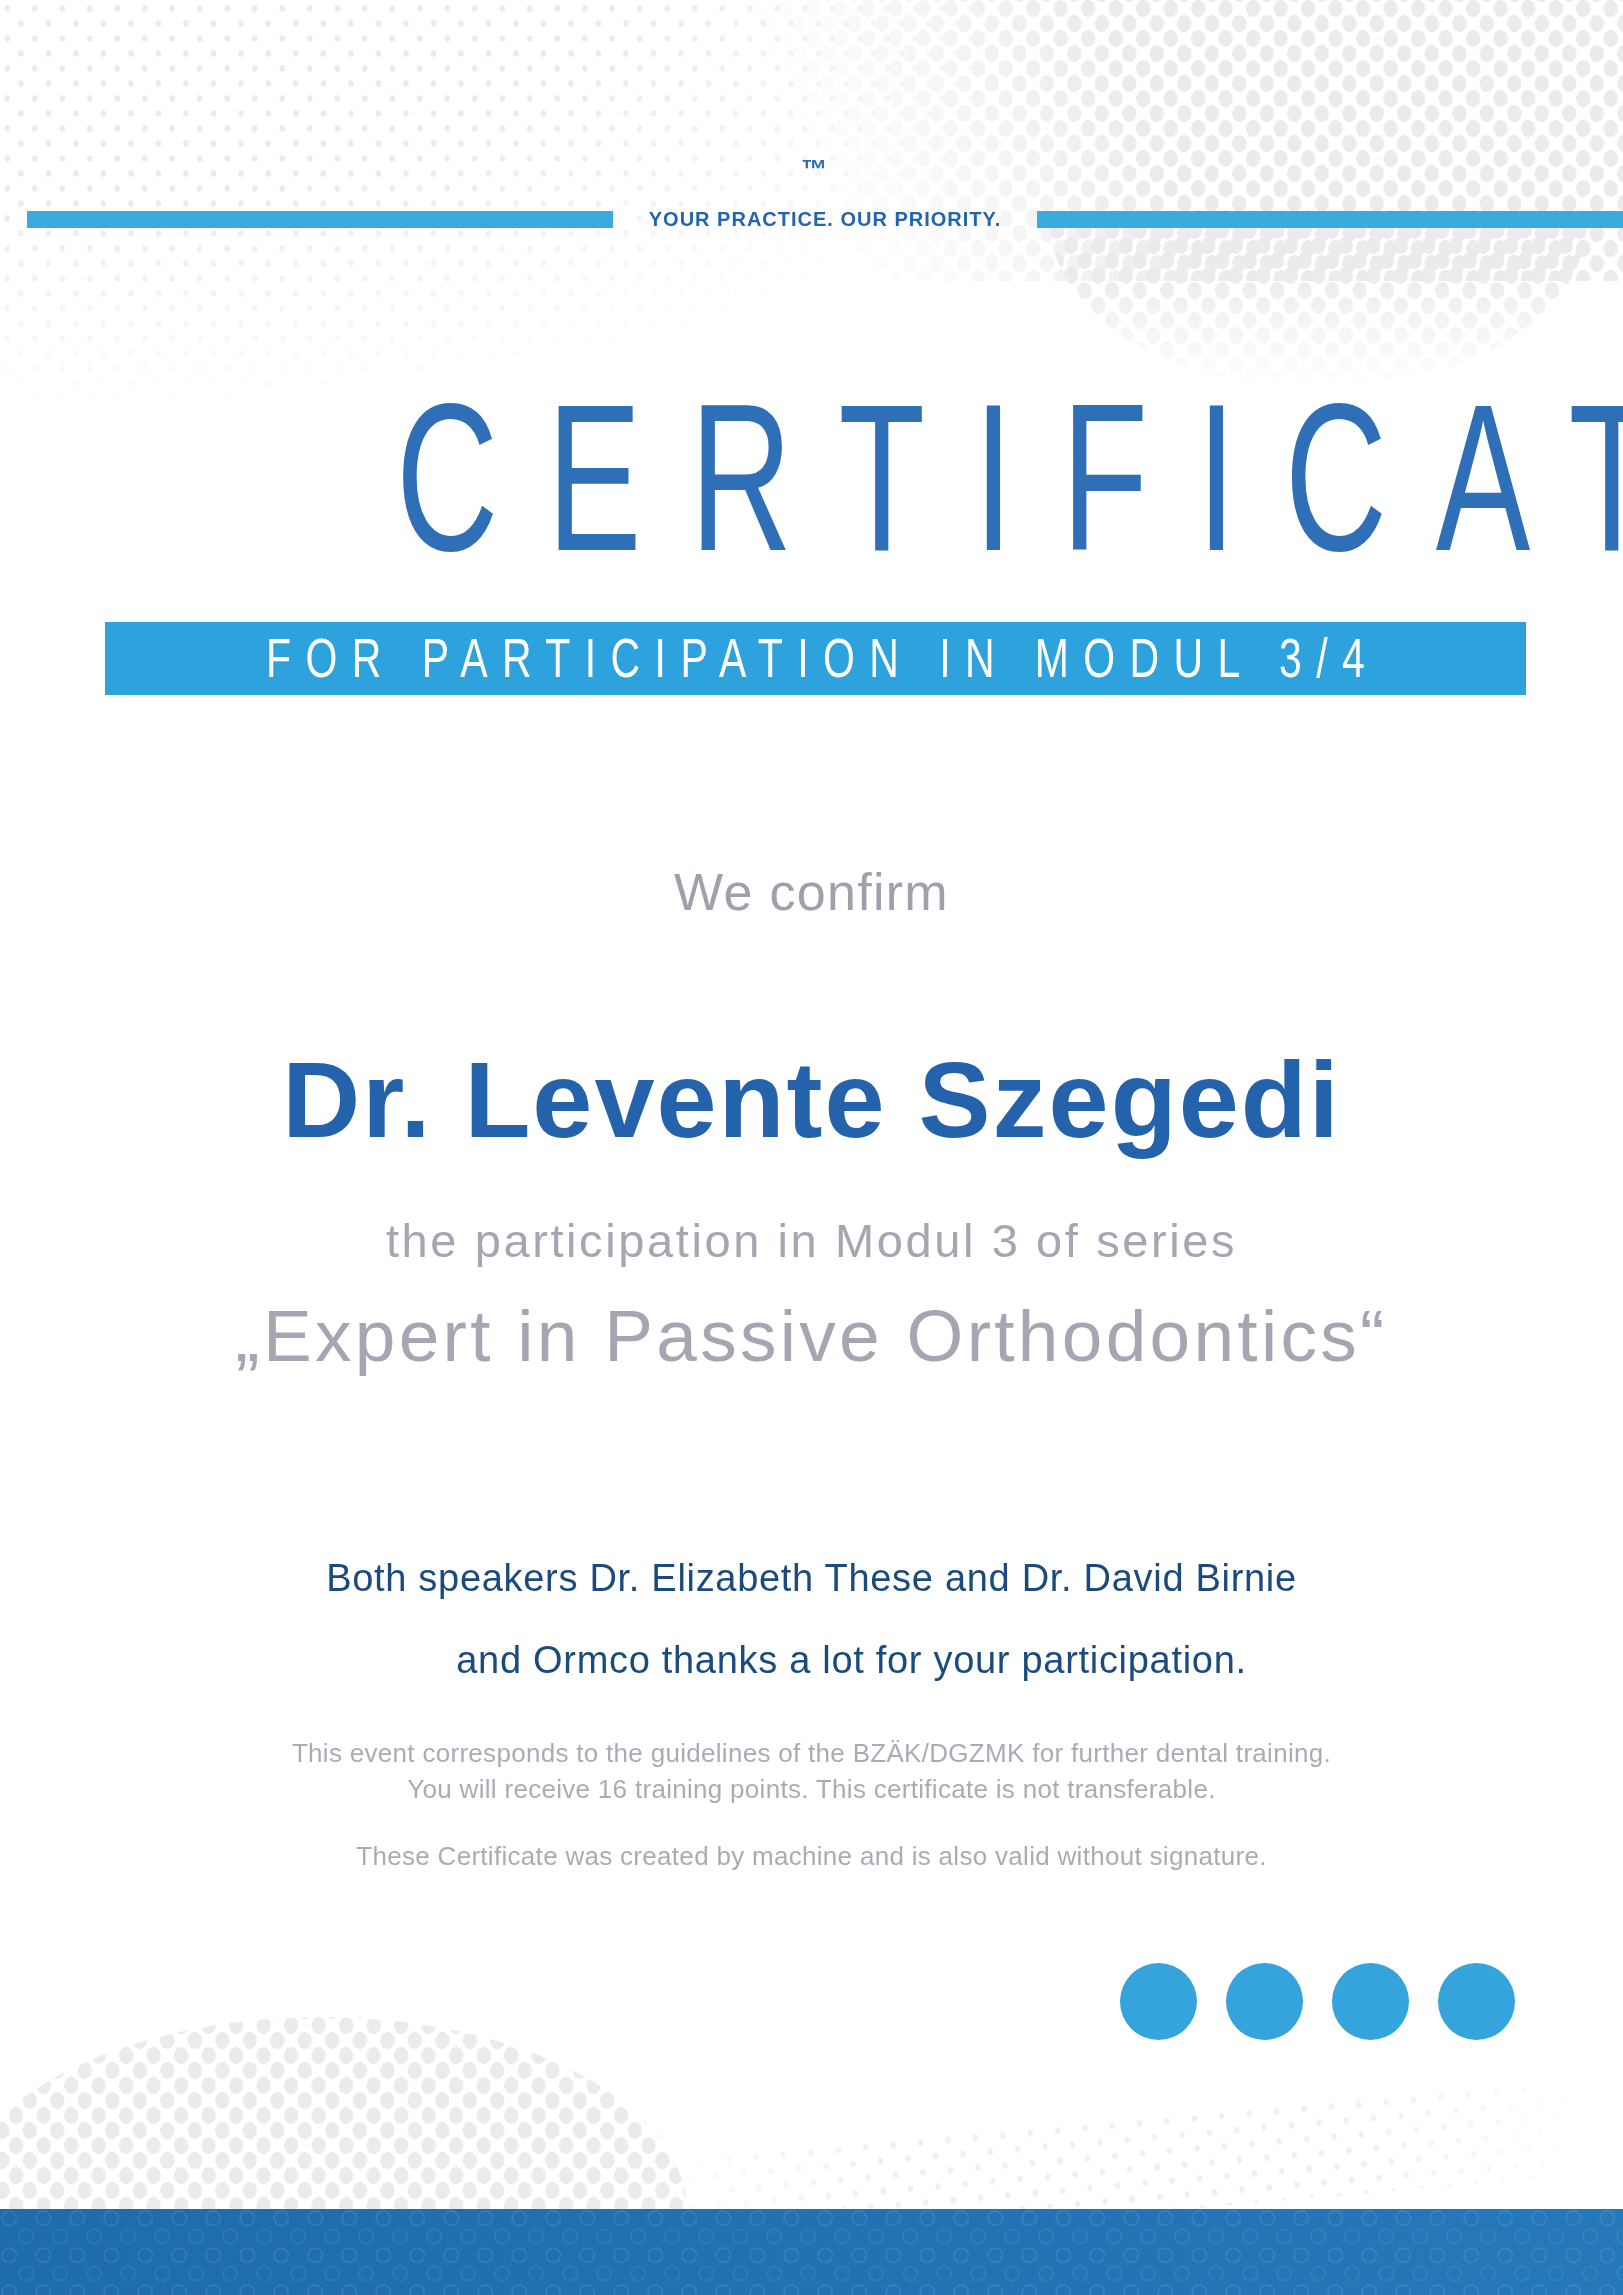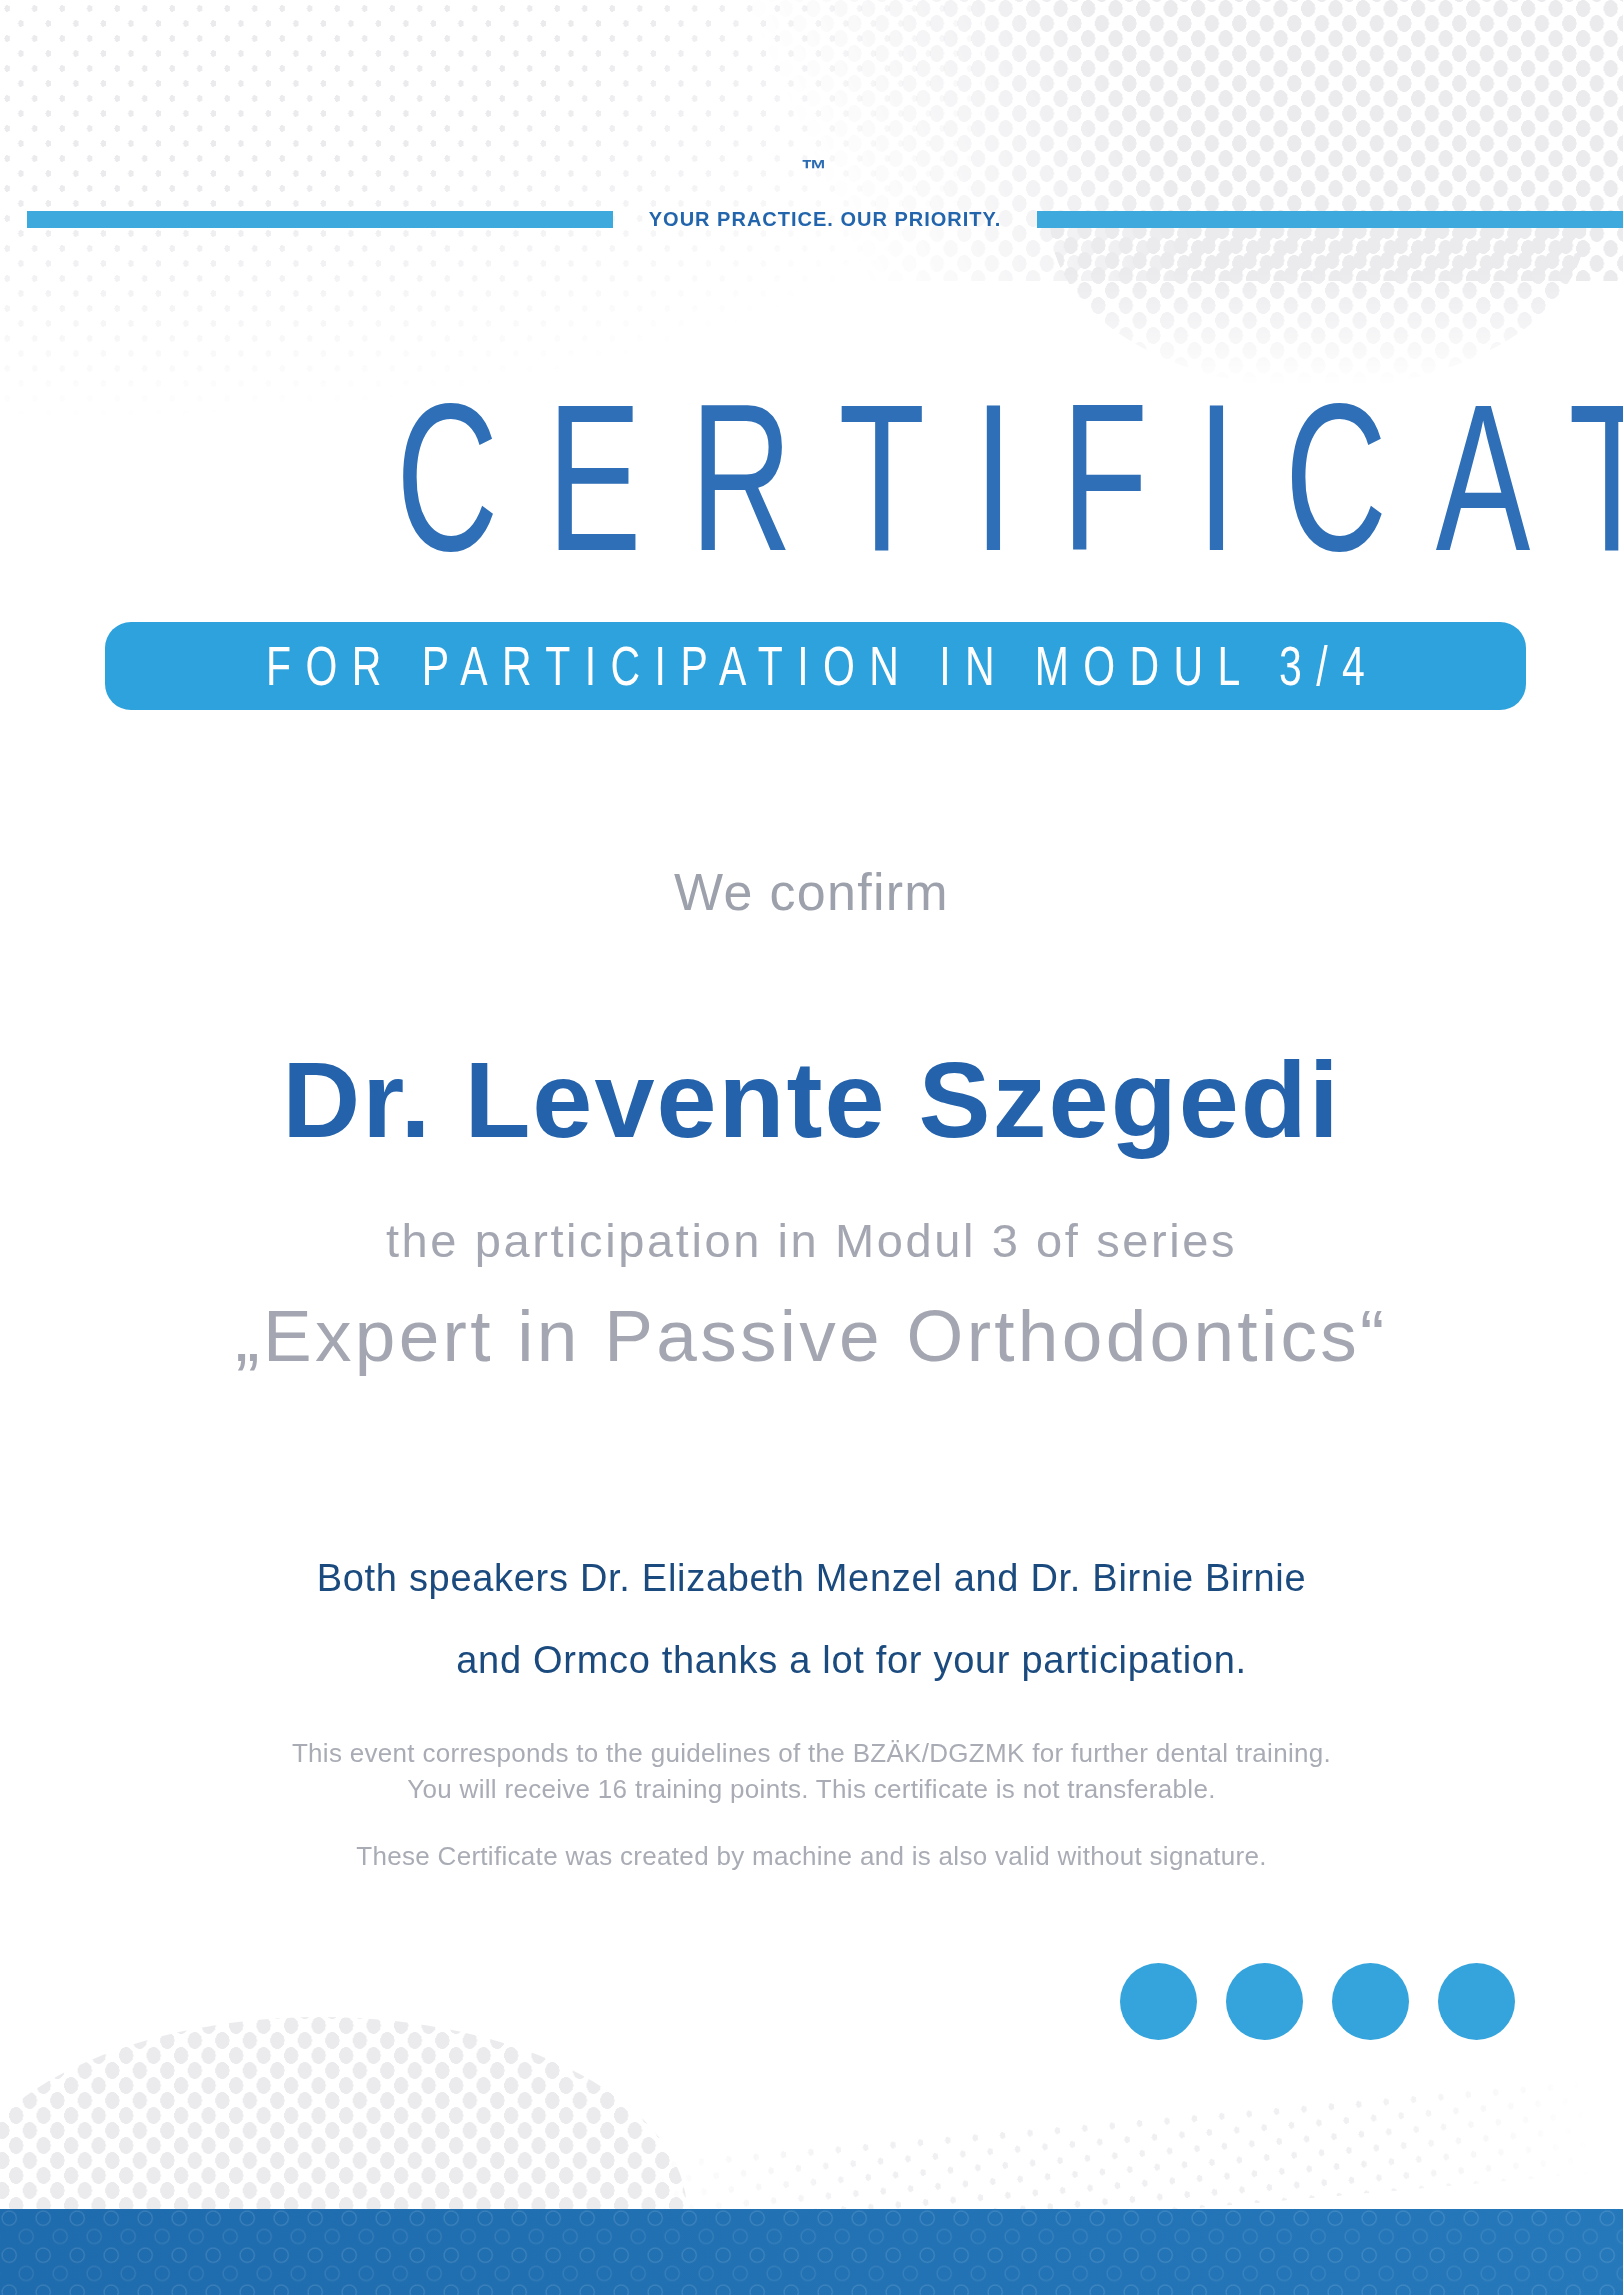--- a/index.html
+++ b/index.html
@@ -59,22 +59,22 @@
     display:flex; align-items:center; z-index:2;padding-left:27px; }
   .accent-bar { flex:1; height:17px; background:var(--accent-bar,#3EA9DC); }
   .tagline { flex:0 0 auto; padding:0 36px; font-size:20px; font-weight:700;
     letter-spacing:1px; color:var(--tagline-blue,#2265AC); white-space:nowrap; }
   
   .title-wrap { position:absolute; top:372px; left:0; width:100%; text-align:right; z-index:2; }
   .title-inner { display:inline-block; white-space:nowrap; font-size:105px; line-height:1;
     letter-spacing:36px; margin-right:-36px; color:var(--title-blue,#2E6FB7);
     transform:scale(1.35,2); transform-origin:50% 0; font-weight:400; }
   
-  .banner { position:absolute; top:622px; left:105px; width:1421px; height:88px;
-    background:var(--banner-bg,#2EA2DD); display:flex; align-items:center; justify-content:center; z-index:2;border-radius:26px; }
+  .banner { position:absolute; top:622px; left:105px; width:1421px; height:73px;
+    background:var(--banner-bg,#2EA2DD); display:flex; align-items:center; justify-content:center; z-index:2; }
   .banner-label { color:var(--banner-text,#ffffff); font-size:41px; letter-spacing:14.4px;
     margin-right:-14.4px; white-space:nowrap; transform:scale(1,1.35); transform-origin:center; }
   
   .center-line { position:absolute; left:0; width:100%; text-align:center; z-index:2; white-space:nowrap; }
   .we-confirm { top:862px; font-size:52px; letter-spacing:1.3px; color:var(--gray-text,#9DA1AC); }
   .name { top:1010px; font-size:108px; font-weight:700; letter-spacing:2px; color:var(--name-blue,#2463AC);margin-top:27px; }
   .series-intro { top:1213px; font-size:47px; letter-spacing:2.6px; color:var(--series-gray,#A4A7B1); }
   .series-title { top:1294px; font-size:73px; letter-spacing:3.3px; color:var(--series-gray,#A4A7B1); }
   .thanks-1 { top:1557px; font-size:38px; letter-spacing:0.7px; color:var(--navy,#1B4B7E); }
   .thanks-2 { top:1639px; font-size:38px; letter-spacing:0.7px; color:var(--navy,#1B4B7E);margin-left:40px; }
@@ -117,21 +117,21 @@
 
 <div class="banner">
   <span class="banner-label">FOR PARTICIPATION IN MODUL 3/4</span>
 </div>
 
 <div class="center-line we-confirm">We confirm</div>
 <div class="center-line name">Dr. Levente Szegedi</div>
 <div class="center-line series-intro">the participation in Modul 3 of series</div>
 <div class="center-line series-title">„Expert in Passive Orthodontics“</div>
 
-<div class="center-line thanks-1">Both speakers Dr. Elizabeth Menzel and Dr. Birnie Birnie</div>
+<div class="center-line thanks-1">Both speakers Dr. Elizabeth These and Dr. David Birnie</div>
 <div class="center-line thanks-2">and Ormco thanks a lot for your participation.</div>
 
 <div class="center-line fine-block">
   <div>This event corresponds to the guidelines of the BZÄK/DGZMK for further dental training.</div>
   <div>You will receive 16 training points. This certificate is not transferable.</div>
 </div>
 <div class="center-line fine-single">These Certificate was created by machine and is also valid without signature.</div>
 
 <div class="dots-row">
     <div class="decor-dot"></div>

